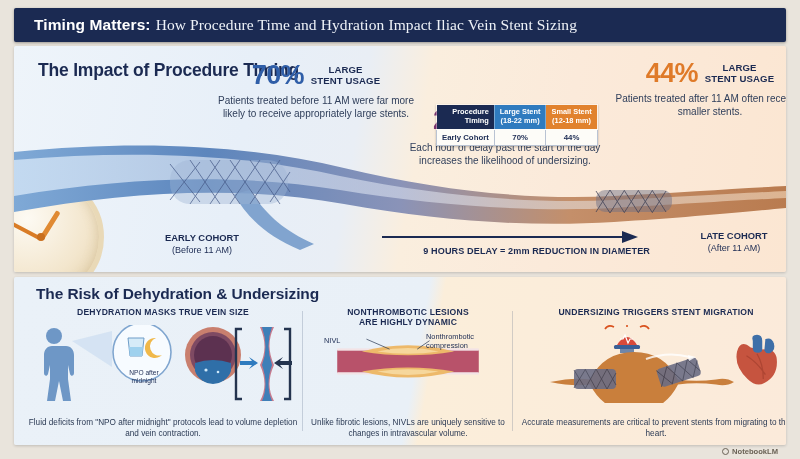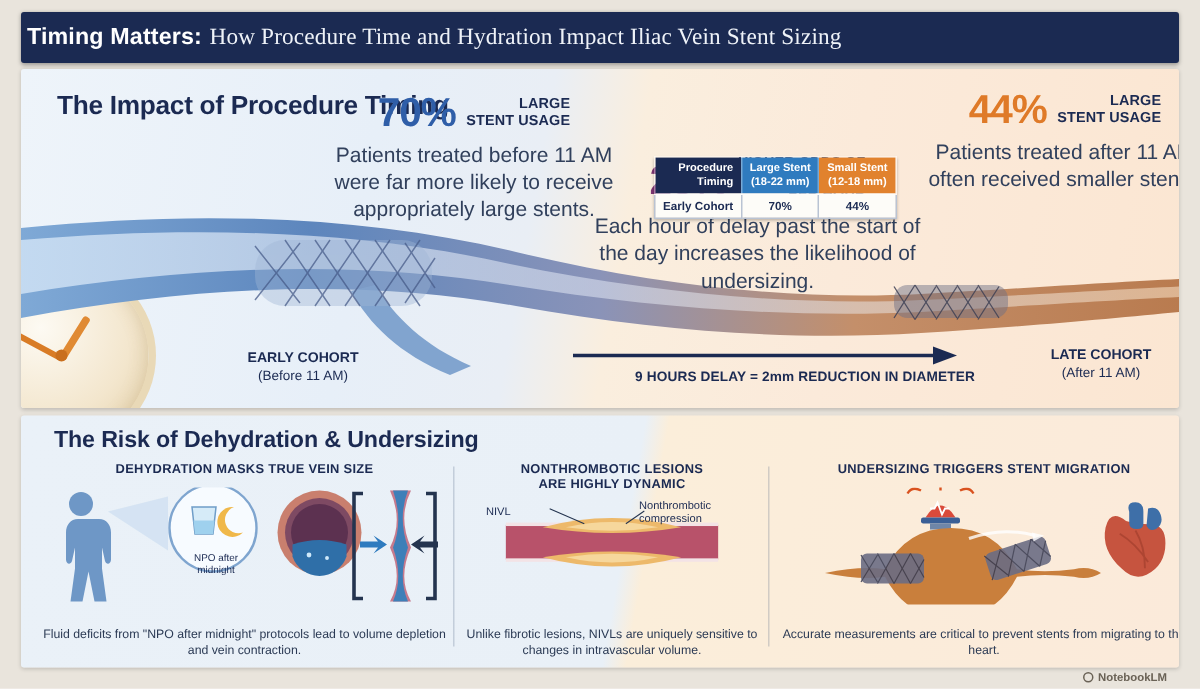--- a/index.html
+++ b/index.html
@@ -16,21 +16,21 @@
   }
 
   
   .title-bar {
     position: absolute;
     left: 14px; top: 8px;
     width: 772px; height: 34px;
     background: #1b2a52;
     border-radius: 2px;
     display: flex; align-items: center;
-    padding-left: 4px;
+    padding-left: 20px;
     box-shadow: 0 1px 3px rgba(0,0,0,.35);
   }
   .title-bar .t-strong {
     color: #ffffff; font-size: 15.5px; font-weight: bold; letter-spacing: .1px;
   }
   .title-bar .t-light {
     color: #eef2f8; font-size: 15.5px; font-weight: normal; letter-spacing: .1px;
     margin-left: 5px;
     font-family: Liberation Serif, serif;
   }
@@ -86,24 +86,24 @@
   .stat-mid {
     position: absolute; left: 378px; top: 58px; width: 226px; text-align: center;
   }
   .stat-row { display: flex; align-items: center; justify-content: center; gap: 7px; }
   .big-num { font-size: 27px; font-weight: bold; line-height: 1; letter-spacing: -.7px; }
   .big-num.blue { color: #2f5ea8; }
   .big-num.orange { color: #df7a28; }
   .big-num.purple { color: #7d3572; }
   .stat-label {
     font-size: 9.6px; font-weight: bold; color: #1b2a52;
-    line-height: 1.12; text-align: right; letter-spacing: .1px;
+    line-height: 1.12; text-align: center; letter-spacing: .1px;
   }
   .stat-sub {
-    margin-top: 5px; font-size: 14px; color: #31405c; line-height: 1.3;
+    margin-top: 5px; font-size: 10px; color: #31405c; line-height: 1.3;
   }
 
   
   .mini-table {
     position: absolute; left: 422px; top: 58px;
     border-collapse: collapse;
     box-shadow: 0 1px 2px rgba(0,0,0,.25);
     font-size: 7.4px;
   }
   .mini-table th {

